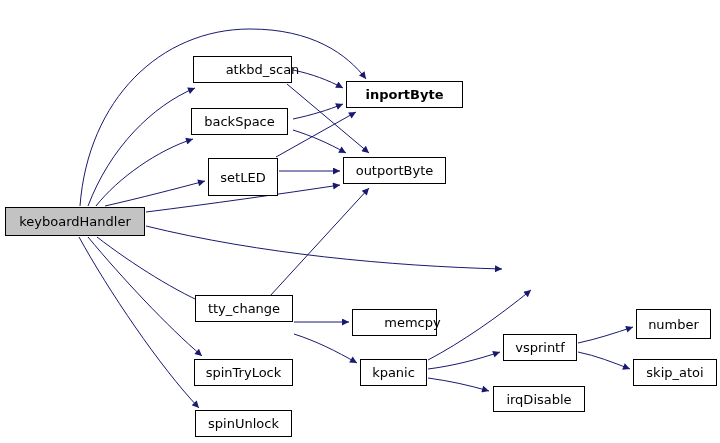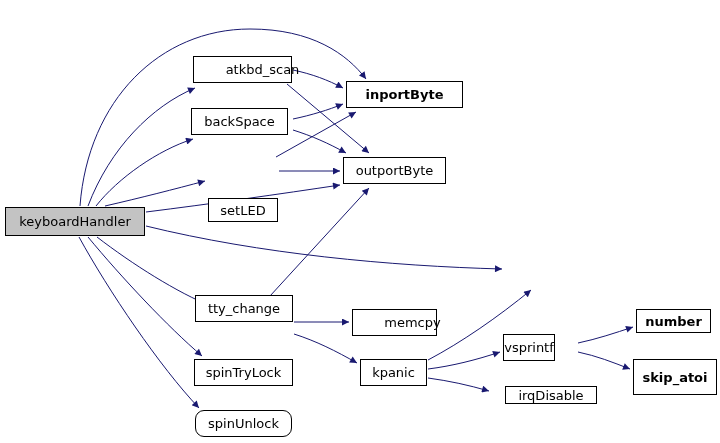--- a/index.html
+++ b/index.html
@@ -83,38 +83,38 @@
     <path class="edge" marker-end="url(#arrow)" d="M 578,343 C 597,339 615,333 633,327"></path>
     <path class="edge" marker-end="url(#arrow)" d="M 578,352 C 597,356 612,362 630,369"></path>
   </svg>
 
   <div class="node root" style="left:5px;top:207px;width:140px;height:29px;">keyboardHandler</div>
 
   <div class="node" style="left:193px;top:56px;width:99px;height:27px;padding-left:40px;">atkbd_scan</div>
 
   <div class="node" style="left:191px;top:108px;width:97px;height:27px;">backSpace</div>
 
-  <div class="node" style="left:208px;top:158px;width:70px;height:24px;margin-top:40px;">setLED</div>
+  <div class="node" style="left:208px;top:158px;width:70px;height:38px;">setLED</div>
 
   <div class="node" style="left:346px;top:81px;width:117px;height:27px;font-weight:bold;">inportByte</div>
 
   <div class="node" style="left:343px;top:157px;width:103px;height:27px;">outportByte</div>
 
 
   <div class="node" style="left:195px;top:295px;width:98px;height:27px;">tty_change</div>
 
   <div class="node" style="left:352px;top:309px;width:85px;height:27px;padding-left:36px;">memcpy</div>
 
   <div class="node" style="left:194px;top:359px;width:99px;height:27px;">spinTryLock</div>
 
-  <div class="node" style="left:195px;top:410px;width:97px;height:27px;border-radius:9px;">spinUnlock</div>
+  <div class="node" style="left:195px;top:410px;width:97px;height:27px;">spinUnlock</div>
 
   <div class="node" style="left:360px;top:359px;width:67px;height:27px;">kpanic</div>
 
-  <div class="node" style="left:503px;top:334px;width:52px;height:27px;">vsprintf</div>
+  <div class="node" style="left:503px;top:334px;width:74px;height:27px;">vsprintf</div>
 
-  <div class="node" style="left:636px;top:309px;width:75px;height:24px;font-weight:bold;">number</div>
+  <div class="node" style="left:636px;top:309px;width:75px;height:30px;">number</div>
 
-  <div class="node" style="left:633px;top:359px;width:84px;height:36px;font-weight:bold;">skip_atoi</div>
+  <div class="node" style="left:633px;top:359px;width:84px;height:27px;">skip_atoi</div>
 
-  <div class="node" style="left:493px;top:386px;width:92px;height:18px;margin-left:12px;">irqDisable</div>
+  <div class="node" style="left:493px;top:386px;width:92px;height:26px;">irqDisable</div>
 
 </div>
 
 </body></html>

